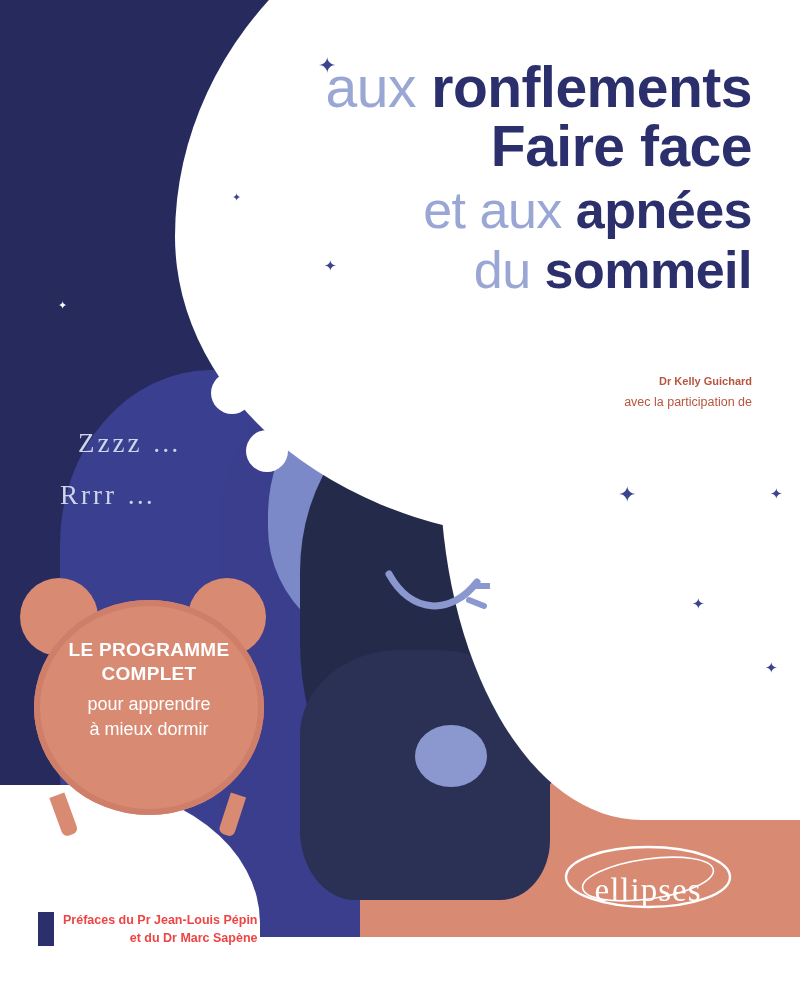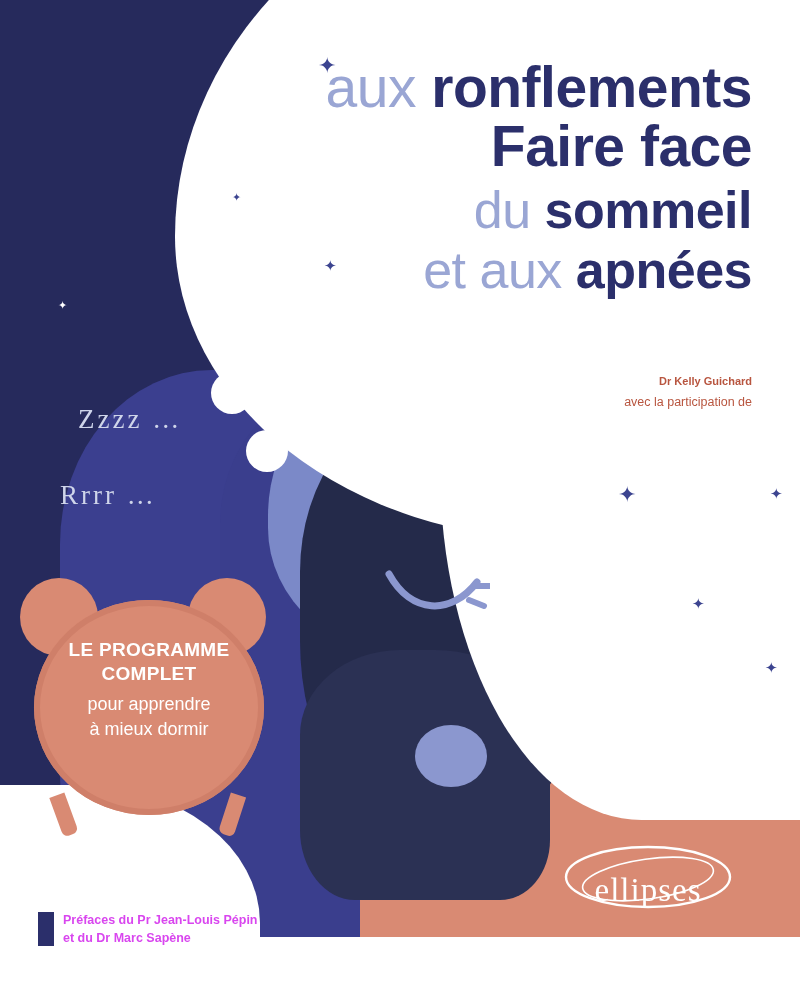--- a/index.html
+++ b/index.html
@@ -184,21 +184,21 @@
   .author-sub {
     font-size: 12.5px;
     line-height: 1.4;
     margin-top: 4px;
     color: #b8553f;
   }
   
   .zzz {
     position: absolute;
     left: 78px;
-    top: 404px;
+    top: 428px;
     color: #cfd5ea;
     font-family: "Liberation Serif", serif;
     font-size: 27px;
     letter-spacing: 3px;
   }
   .rrr {
     position: absolute;
     left: 60px;
     top: 480px;
     color: #cfd5ea;
@@ -291,24 +291,25 @@
     align-items: flex-start;
     gap: 9px;
   }
   .preface-bar {
     width: 16px;
     height: 34px;
     background: #2b2f6b;
     margin-top: 1px;
   }
   .preface-text {
-    color: #d946ef;
+    color: #ef4444;
     font-size: 12.5px;
     font-weight: bold;
     line-height: 1.45;
+    text-align: right;
   }
 </style>
 </head>
 <body>
 
 <div id="cover">
 
   <div class="bg-base"></div>
   <div class="purple-mid"></div>
   <div class="purple-mid2"></div>
@@ -339,22 +340,22 @@
   <div class="star small" style="left:692px; top:596px;">✦</div>
   <div class="star small" style="left:765px; top:660px;">✦</div>
   <div class="star small" style="left:770px; top:486px;">✦</div>
   <div class="star light" style="left:752px; top:12px;">✦</div>
   <div class="star light small" style="left:778px; top:120px;">✦</div>
   <div class="star light tiny" style="left:58px; top:300px;">✦</div>
 
   <div class="title-block">
     <p class="t-line t2"><span class="thin">aux </span><span>ronflements</span></p>
     <p class="t-line t1">Faire face</p>
+    <p class="t-line t3"><span class="thin">et aux </span><span>apnées</span></p>
     <p class="t-line t4"><span class="thin">du </span><span>sommeil</span></p>
-    <p class="t-line t3"><span class="thin">et aux </span><span>apnées</span></p>
   </div>
 
   <div class="authors">
     <div class="author-main">Dr Kelly Guichard</div>
     <div class="author-sub">avec la participation de</div>
   </div>
 
   <div class="zzz">Zzzz …</div>
   <div class="rrr">Rrrr …</div>
 

